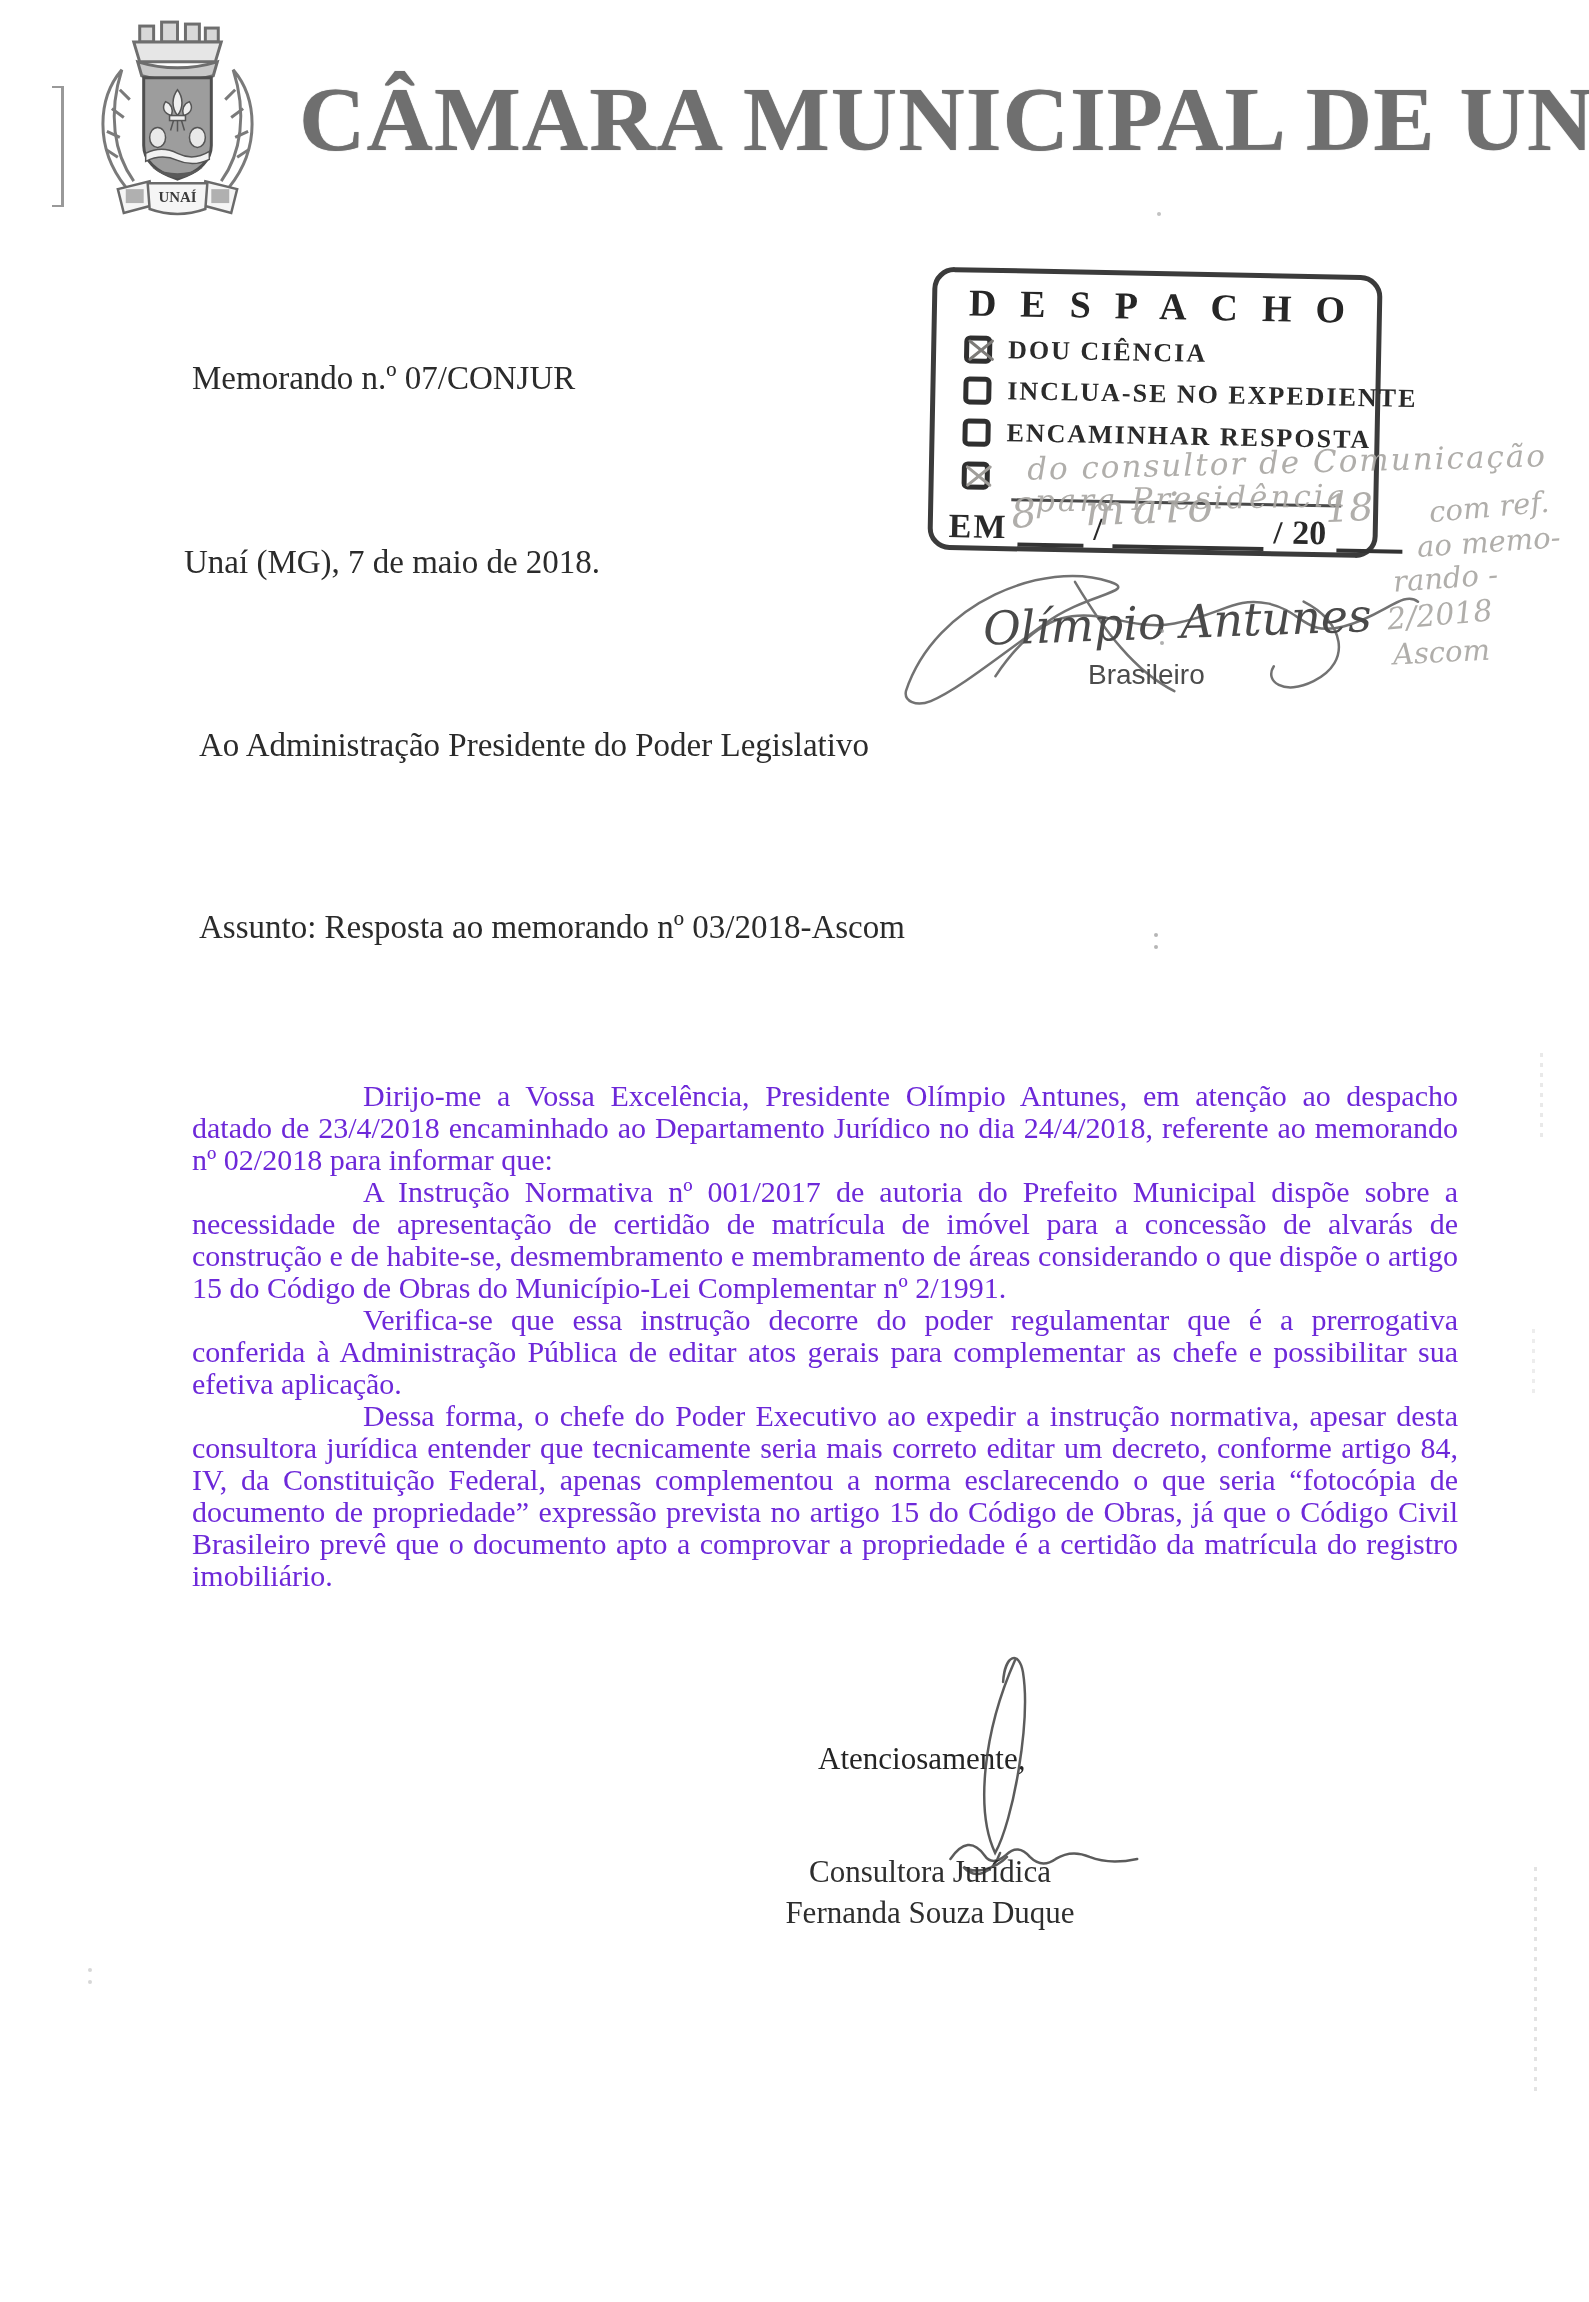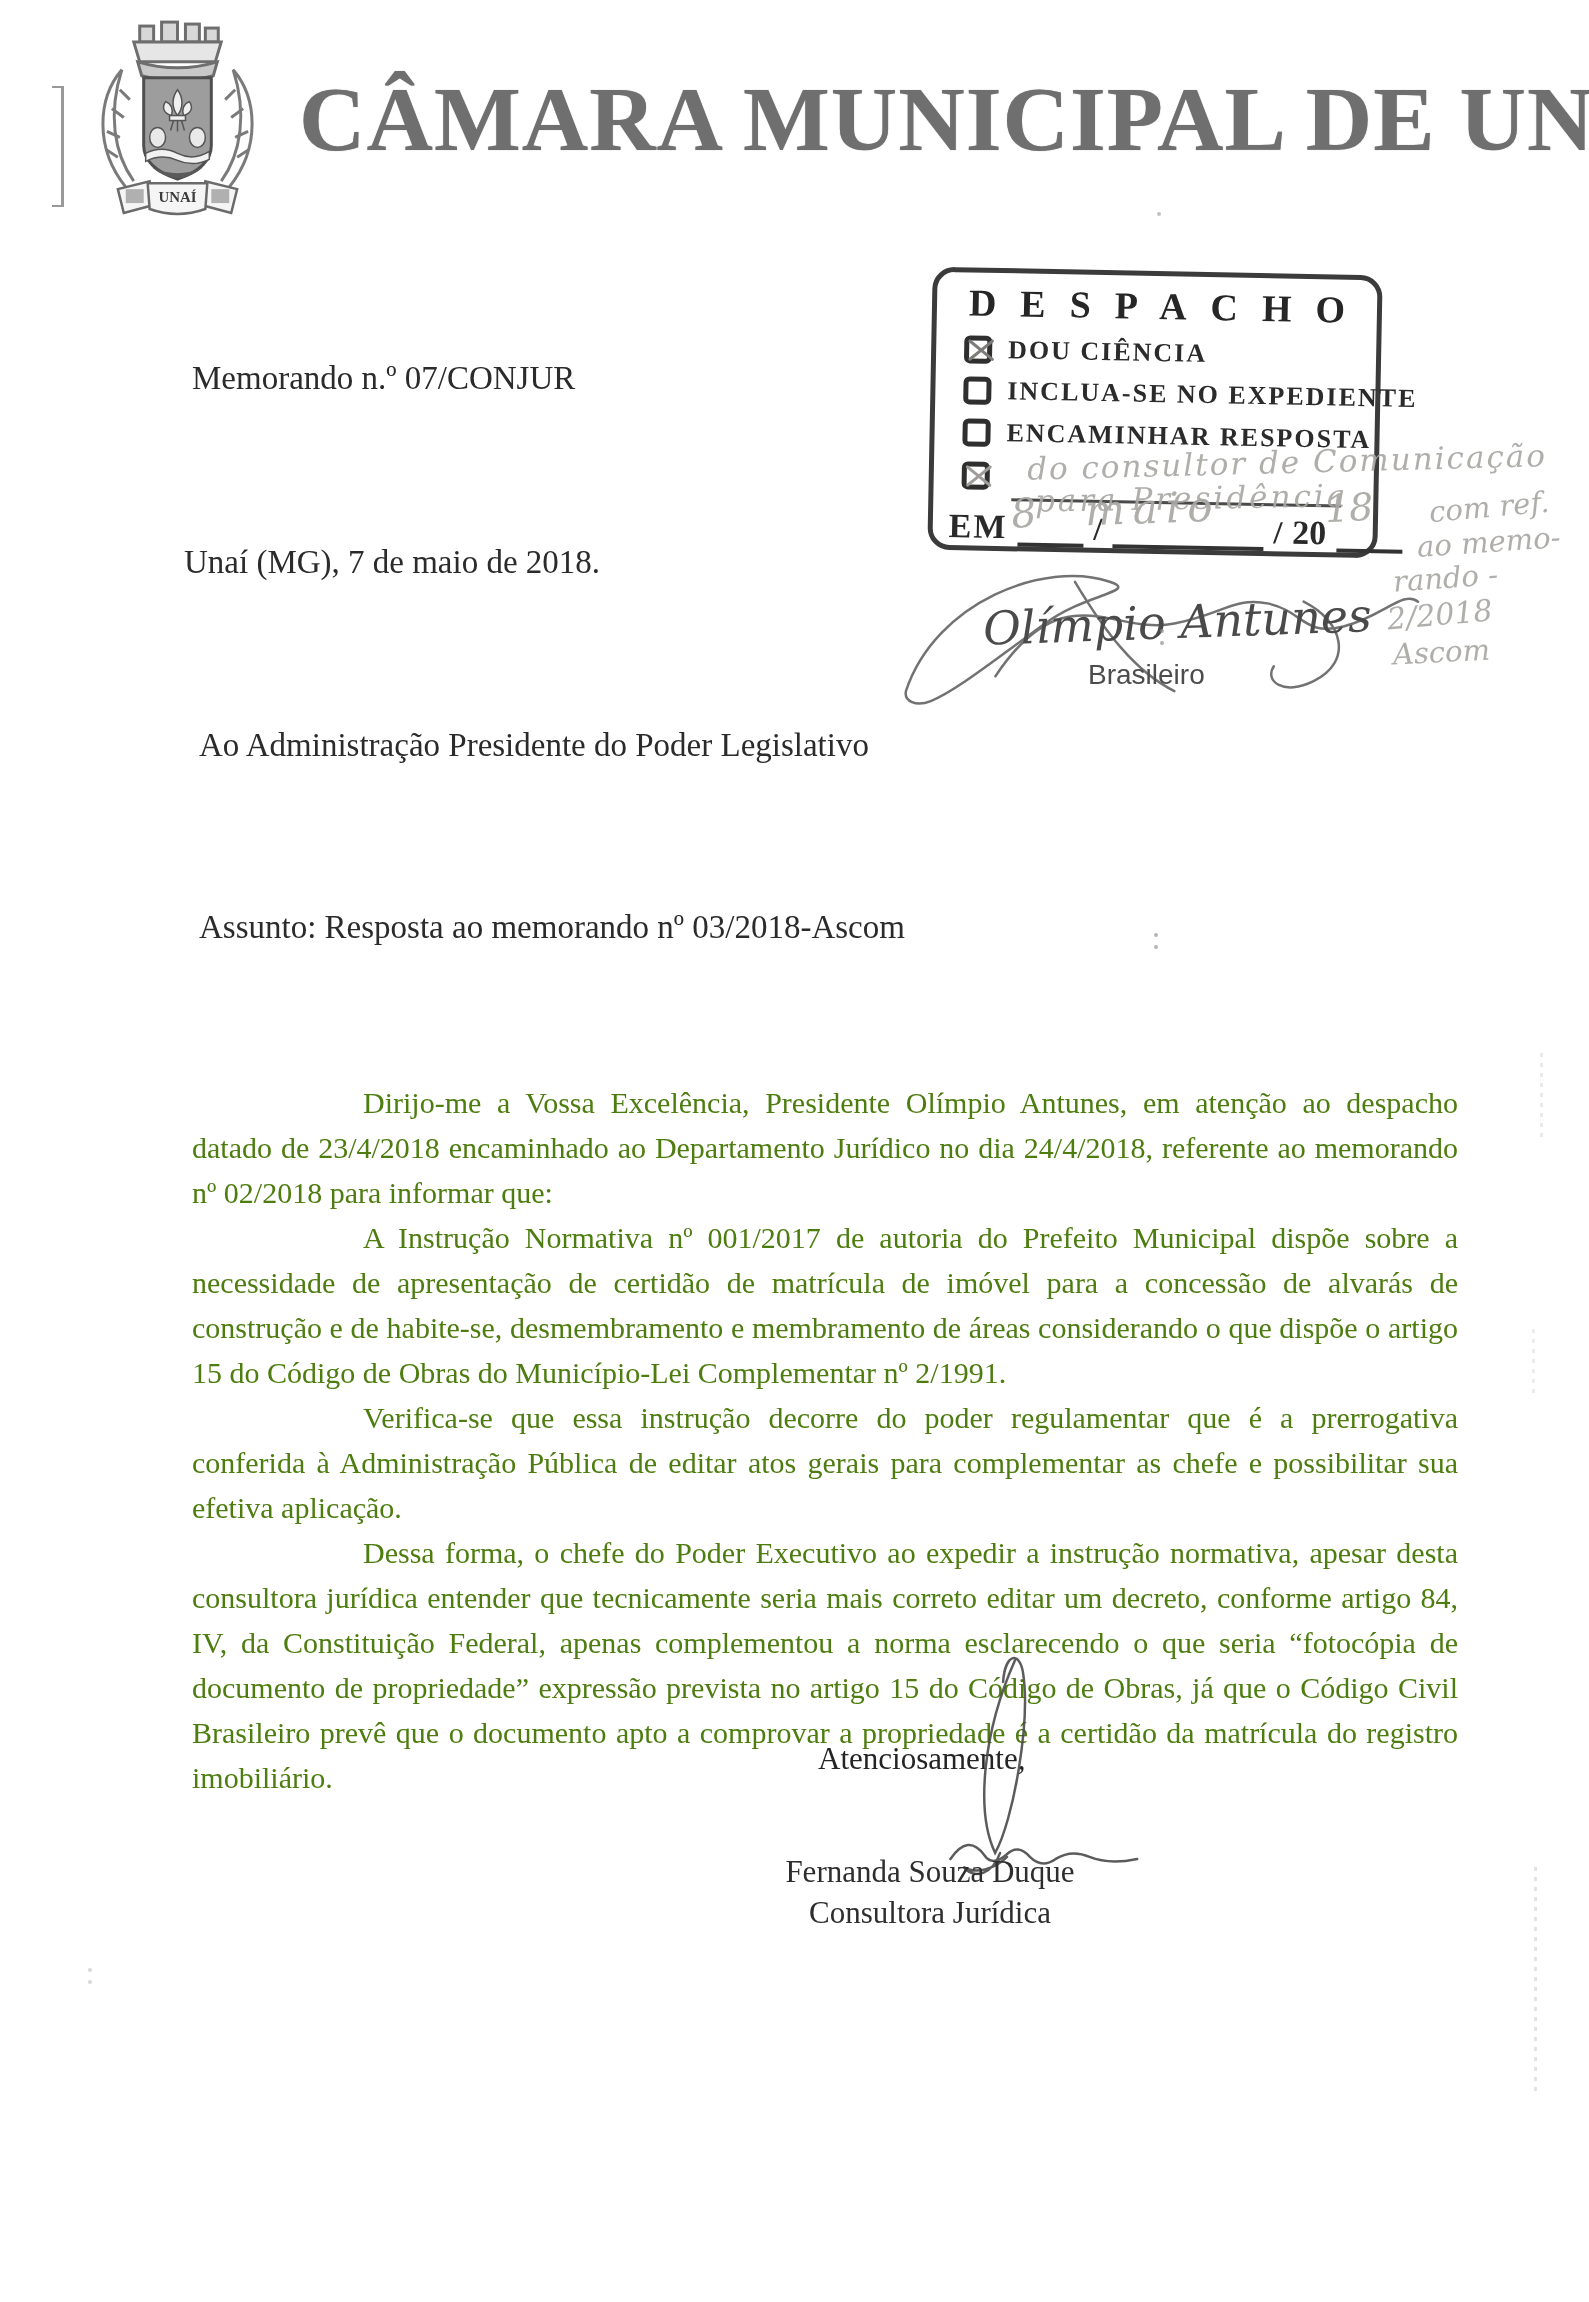--- a/index.html
+++ b/index.html
@@ -71,21 +71,21 @@
     font-family:"DejaVu Serif",serif;
   }
   .pres-role{
     position:absolute;left:1088px;top:659px;
     font-size:28px;color:#4c4c4c;font-family:"Liberation Sans",sans-serif;
   }
   .sig-svg{position:absolute;pointer-events:none;}
   
   .body-text{
     position:absolute;left:192px;top:1080px;width:1266px;
-    font-size:30px;line-height:45px;text-align:justify;color:#4d7c0f;
+    font-size:30px;line-height:32px;text-align:justify;color:#6d28d9;
   }
   .body-text p{margin:0;text-indent:171px;}
   
   .salutation{position:absolute;left:818px;top:1741px;font-size:31px;color:#242424;}
   .signer-block{
     position:absolute;left:716px;top:1851px;width:428px;text-align:center;
     font-size:31px;line-height:41px;color:#2e2e2e;
   }
   
   .footer{
@@ -241,22 +241,22 @@
 
   <svg class="sig-svg" style="left:856px;top:1642px;" width="318" height="249" viewBox="0 0 320 250">
     <g fill="none" stroke="#4a4a4a" stroke-width="2.5" opacity=".9" stroke-linecap="round">
       <path d="M160 18 C128 90 120 170 140 212 C158 180 176 80 168 30 C164 8 150 12 148 40"></path>
       <path d="M145 212 C138 232 120 240 108 226 C120 234 140 228 152 216"></path>
       <path d="M95 218 q18 -26 34 -4 q8 12 22 0 q12 -12 24 2 q12 12 26 2 q16 -10 34 -2 q20 8 48 2"></path>
     </g>
   </svg>
 
   <div class="signer-block">
+    <div>Consultora Jurídica</div>
     <div>Fernanda Souza Duque</div>
-    <div>Consultora Jurídica</div>
   </div>
 
 
   <div class="noise-dot" style="left:1157px;top:212px;width:4px;height:4px;opacity:.6;"></div>
   <div class="noise-colon" style="left:1160px;top:629px;opacity:.7;">
       <i></i>
       <i></i>
     </div>
   <div class="noise-colon" style="left:1154px;top:933px;opacity:.65;">
       <i></i>

